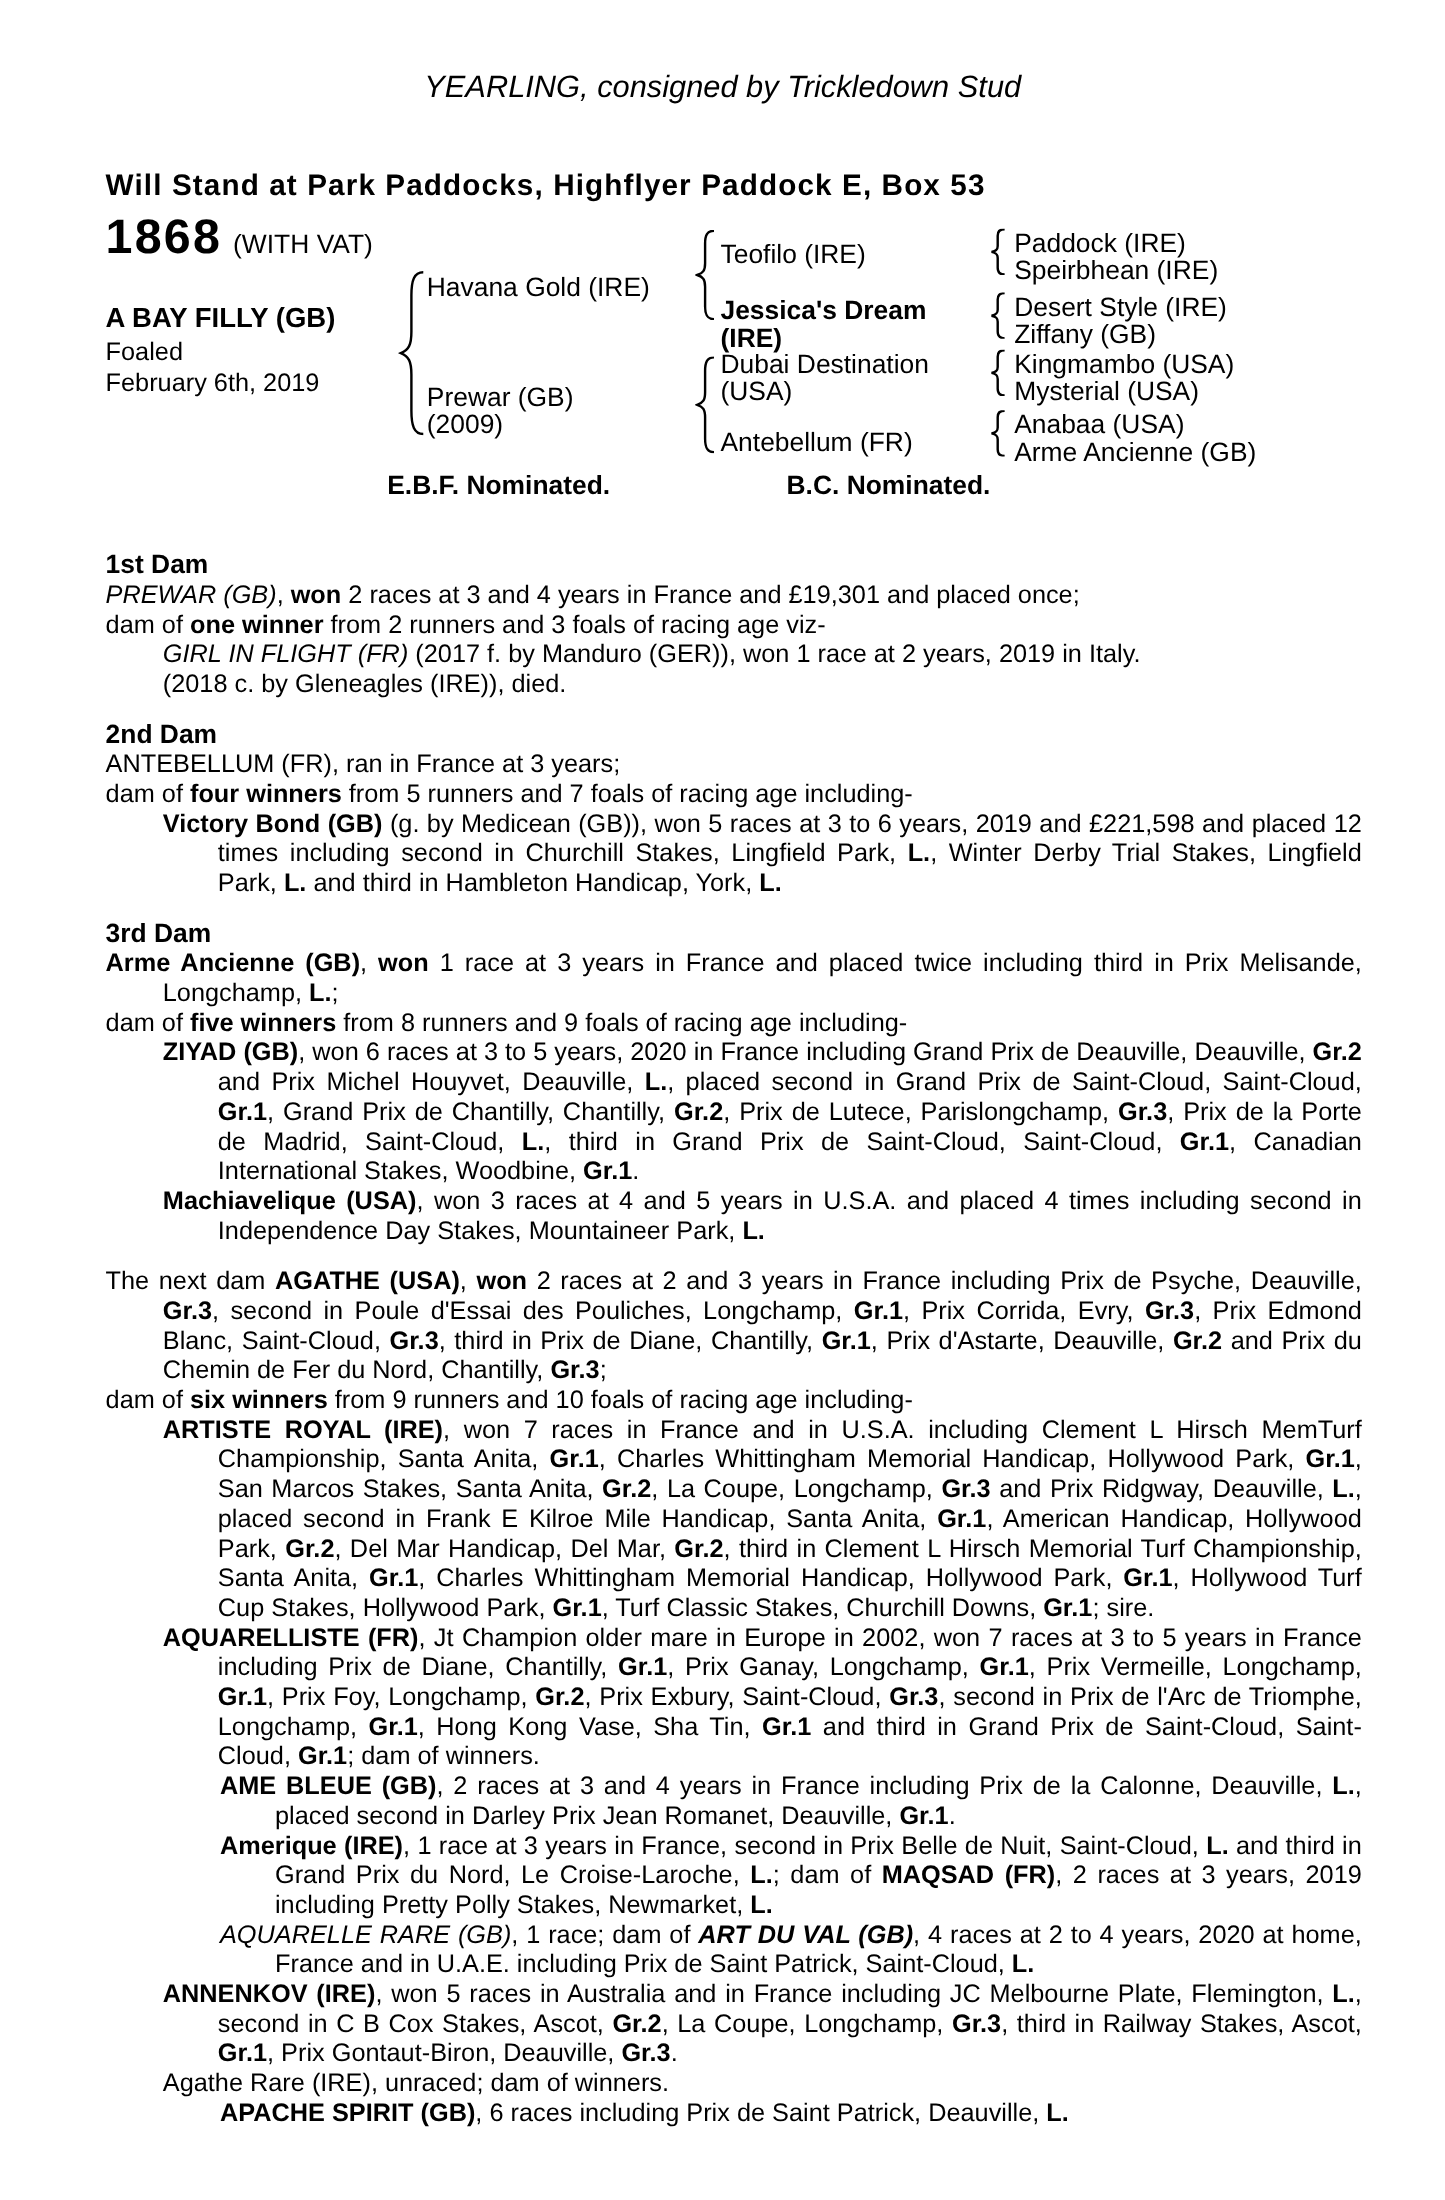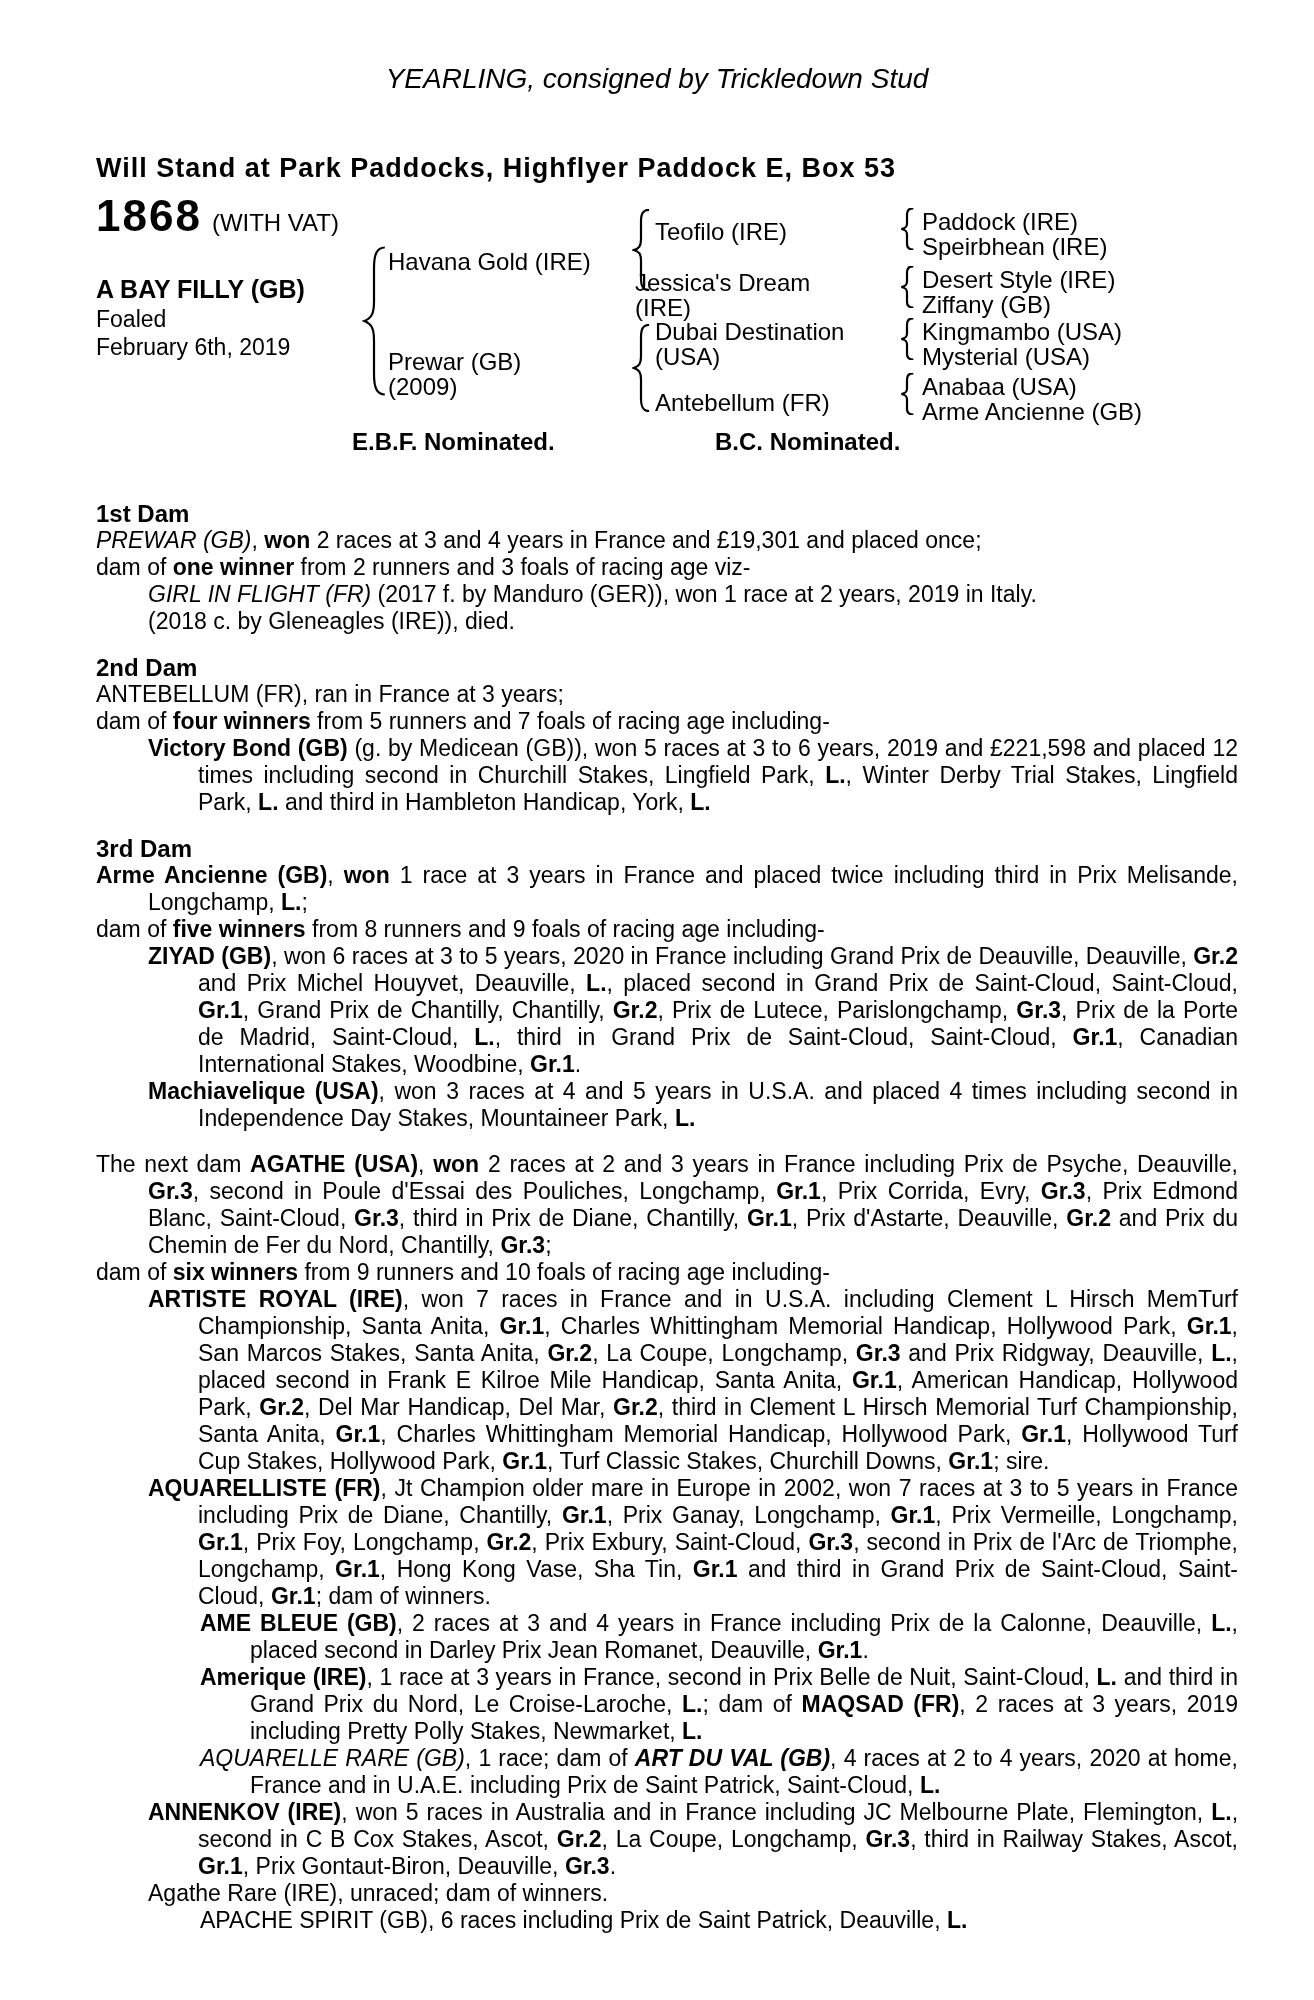--- a/index.html
+++ b/index.html
@@ -68,21 +68,21 @@
             <path d="M19 1 C12 1 10 6 10 15 L10 37 C10 45 8 48 2 50 C8 52 10 55 10 63 L10 85 C10 94 12 99 19 99" fill="none" stroke="#000" stroke-width="2.2" vector-effect="non-scaling-stroke"></path>
           </svg>
       </div>
       <div class="brace" style="left:536px;top:135px;width:18px;height:88px;">
         <svg viewBox="0 0 20 100" preserveAspectRatio="none">
             <path d="M19 1 C12 1 10 6 10 15 L10 37 C10 45 8 48 2 50 C8 52 10 55 10 63 L10 85 C10 94 12 99 19 99" fill="none" stroke="#000" stroke-width="2.2" vector-effect="non-scaling-stroke"></path>
           </svg>
       </div>
 
       <div class="ped-abs gen2name" style="left:559px;top:30px;">Teofilo (IRE)</div>
-      <div class="ped-abs gen2name" style="left:539px;top:81px;">Jessica's Dream (IRE)</div>
+      <div class="ped-abs gen2name" style="left:559px;top:81px;font-weight:bold;">Jessica's Dream (IRE)</div>
       <div class="ped-abs gen2name" style="left:559px;top:130px;">Dubai Destination (USA)</div>
       <div class="ped-abs gen2name" style="left:559px;top:201px;">Antebellum (FR)</div>
 
       <div class="brace" style="left:804px;top:19px;width:14px;height:42px;">
         <svg viewBox="0 0 20 100" preserveAspectRatio="none">
             <path d="M19 1 C12 1 10 6 10 15 L10 37 C10 45 8 48 2 50 C8 52 10 55 10 63 L10 85 C10 94 12 99 19 99" fill="none" stroke="#000" stroke-width="2.2" vector-effect="non-scaling-stroke"></path>
           </svg>
       </div>
       <div class="brace" style="left:804px;top:77px;width:14px;height:42px;">
         <svg viewBox="0 0 20 100" preserveAspectRatio="none">
@@ -147,17 +147,17 @@
     <section class="section">
       <p class="para l0h just">The next dam <span style="font-weight: bold;">AGATHE (USA)</span>, <span style="font-weight: bold;">won</span> 2 races at 2 and 3 years in France including Prix de Psyche, Deauville, <span style="font-weight: bold;">Gr.3</span>, second in Poule d'Essai des Pouliches, Longchamp, <span style="font-weight: bold;">Gr.1</span>, Prix Corrida, Evry, <span style="font-weight: bold;">Gr.3</span>, Prix Edmond Blanc, Saint-Cloud, <span style="font-weight: bold;">Gr.3</span>, third in Prix de Diane, Chantilly, <span style="font-weight: bold;">Gr.1</span>, Prix d'Astarte, Deauville, <span style="font-weight: bold;">Gr.2</span> and Prix du Chemin de Fer du Nord, Chantilly, <span style="font-weight: bold;">Gr.3</span>;</p>
       <p class="para l0h">dam of <span style="font-weight: bold;">six winners</span> from 9 runners and 10 foals of racing age including-</p>
       <p class="para l1 just"><span style="font-weight: bold;">ARTISTE ROYAL (IRE)</span>, won 7 races in France and in U.S.A. including Clement L Hirsch MemTurf Championship, Santa Anita, <span style="font-weight: bold;">Gr.1</span>, Charles Whittingham Memorial Handicap, Hollywood Park, <span style="font-weight: bold;">Gr.1</span>, San Marcos Stakes, Santa Anita, <span style="font-weight: bold;">Gr.2</span>, La Coupe, Longchamp, <span style="font-weight: bold;">Gr.3</span> and Prix Ridgway, Deauville, <span style="font-weight: bold;">L.</span>, placed second in Frank E Kilroe Mile Handicap, Santa Anita, <span style="font-weight: bold;">Gr.1</span>, American Handicap, Hollywood Park, <span style="font-weight: bold;">Gr.2</span>, Del Mar Handicap, Del Mar, <span style="font-weight: bold;">Gr.2</span>, third in Clement L Hirsch Memorial Turf Championship, Santa Anita, <span style="font-weight: bold;">Gr.1</span>, Charles Whittingham Memorial Handicap, Hollywood Park, <span style="font-weight: bold;">Gr.1</span>, Hollywood Turf Cup Stakes, Hollywood Park, <span style="font-weight: bold;">Gr.1</span>, Turf Classic Stakes, Churchill Downs, <span style="font-weight: bold;">Gr.1</span>; sire.</p>
       <p class="para l1 just"><span style="font-weight: bold;">AQUARELLISTE (FR)</span>, Jt Champion older mare in Europe in 2002, won 7 races at 3 to 5 years in France including Prix de Diane, Chantilly, <span style="font-weight: bold;">Gr.1</span>, Prix Ganay, Longchamp, <span style="font-weight: bold;">Gr.1</span>, Prix Vermeille, Longchamp, <span style="font-weight: bold;">Gr.1</span>, Prix Foy, Longchamp, <span style="font-weight: bold;">Gr.2</span>, Prix Exbury, Saint-Cloud, <span style="font-weight: bold;">Gr.3</span>, second in Prix de l'Arc de Triomphe, Longchamp, <span style="font-weight: bold;">Gr.1</span>, Hong Kong Vase, Sha Tin, <span style="font-weight: bold;">Gr.1</span> and third in Grand Prix de Saint-Cloud, Saint-Cloud, <span style="font-weight: bold;">Gr.1</span>; dam of winners.</p>
       <p class="para l2 just"><span style="font-weight: bold;">AME BLEUE (GB)</span>, 2 races at 3 and 4 years in France including Prix de la Calonne, Deauville, <span style="font-weight: bold;">L.</span>, placed second in Darley Prix Jean Romanet, Deauville, <span style="font-weight: bold;">Gr.1</span>.</p>
       <p class="para l2 just"><span style="font-weight: bold;">Amerique (IRE)</span>, 1 race at 3 years in France, second in Prix Belle de Nuit, Saint-Cloud, <span style="font-weight: bold;">L.</span> and third in Grand Prix du Nord, Le Croise-Laroche, <span style="font-weight: bold;">L.</span>; dam of <span style="font-weight: bold;">MAQSAD (FR)</span>, 2 races at 3 years, 2019 including Pretty Polly Stakes, Newmarket, <span style="font-weight: bold;">L.</span></p>
       <p class="para l2 just"><span style="font-style: italic;">AQUARELLE RARE (GB)</span>, 1 race; dam of <span style="font-weight: bold; font-style: italic;">ART DU VAL (GB)</span>, 4 races at 2 to 4 years, 2020 at home, France and in U.A.E. including Prix de Saint Patrick, Saint-Cloud, <span style="font-weight: bold;">L.</span></p>
       <p class="para l1 just"><span style="font-weight: bold;">ANNENKOV (IRE)</span>, won 5 races in Australia and in France including JC Melbourne Plate, Flemington, <span style="font-weight: bold;">L.</span>, second in C B Cox Stakes, Ascot, <span style="font-weight: bold;">Gr.2</span>, La Coupe, Longchamp, <span style="font-weight: bold;">Gr.3</span>, third in Railway Stakes, Ascot, <span style="font-weight: bold;">Gr.1</span>, Prix Gontaut-Biron, Deauville, <span style="font-weight: bold;">Gr.3</span>.</p>
       <p class="para l1">Agathe Rare (IRE), unraced; dam of winners.</p>
-      <p class="para l2"><span style="font-weight: normal;">APACHE SPIRIT (GB)</span>, 6 races including Prix de Saint Patrick, Deauville, <span style="font-weight: bold;">L.</span></p>
+      <p class="para l2"><span style="font-weight: bold;">APACHE SPIRIT (GB)</span>, 6 races including Prix de Saint Patrick, Deauville, <span style="font-weight: bold;">L.</span></p>
     </section>
 
   </div>
 </div>
 
 </body></html>

